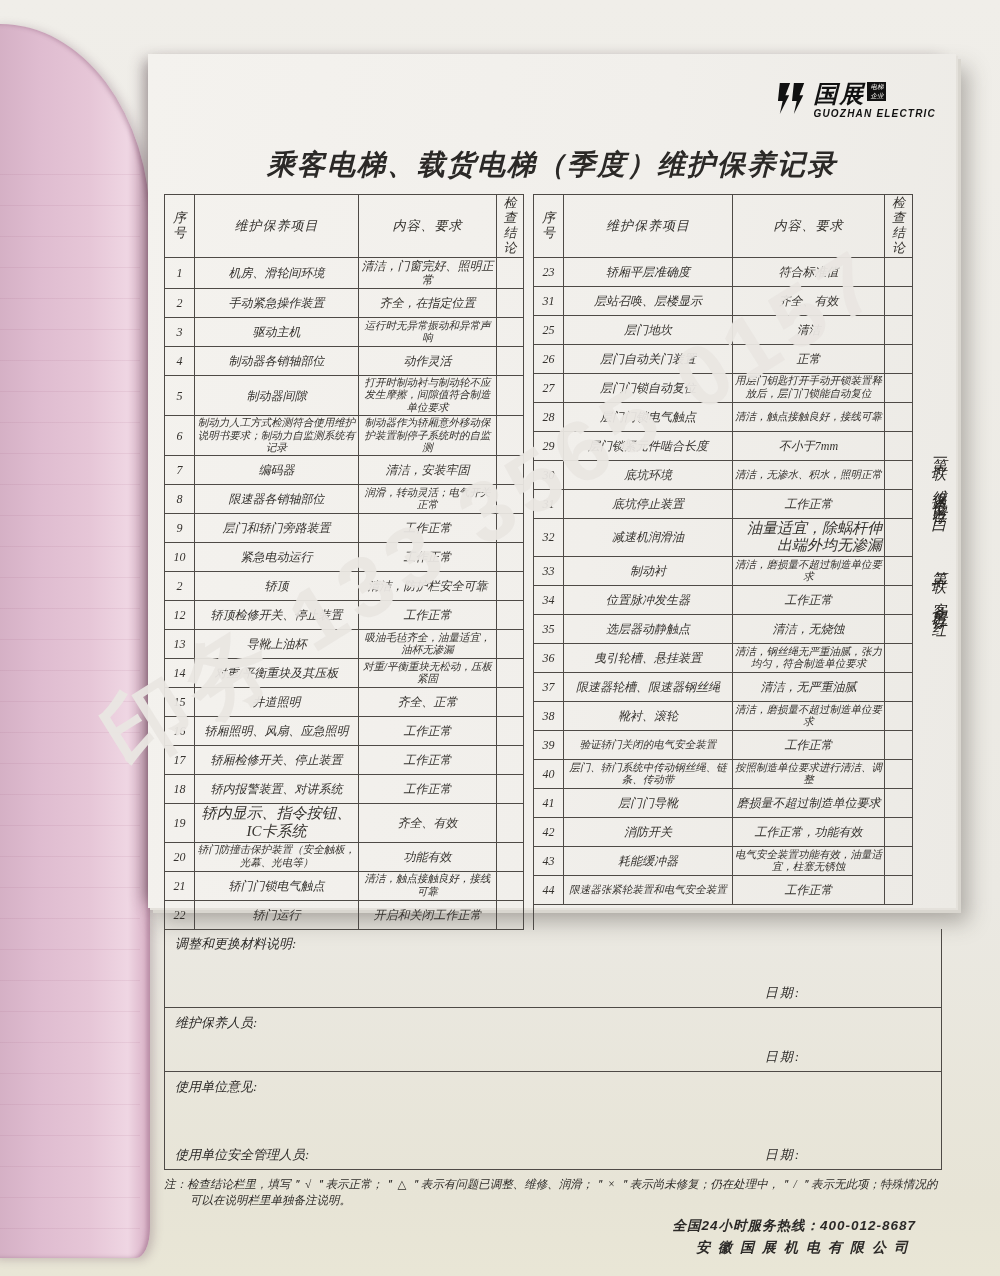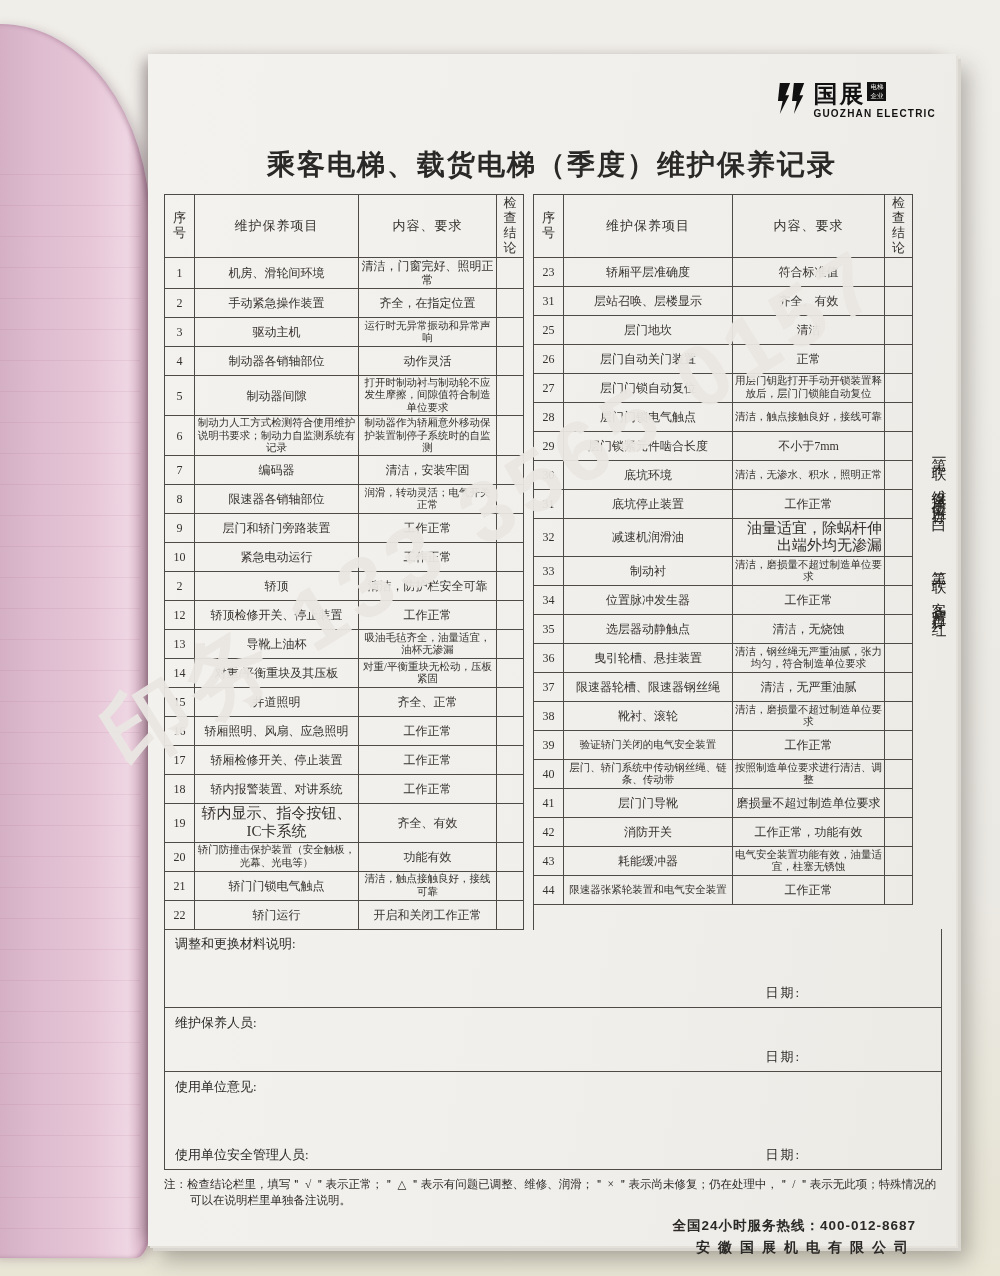--- a/index.html
+++ b/index.html
@@ -7,23 +7,23 @@
   .scene{position:relative;width:1000px;height:1276px;overflow:hidden;
          background:linear-gradient(180deg,#f0eee9 0%,#ebe9e3 70%,#e7e4d6 94%,#e9e6d6 100%);}
   
   .pink-page{position:absolute;left:-8px;top:24px;width:158px;height:1234px;z-index:1;
     background:linear-gradient(90deg,#d3aec3 0%,#dfbcd0 30%,#e6c6d7 62%,#efd6e3 86%,#d9b2c7 98%);
     border-top-right-radius:150px 200px;border-bottom-right-radius:14px 30px;
     box-shadow:inset -3px 0 4px rgba(120,70,100,.35), 4px 2px 10px rgba(90,60,80,.25);}
   .pink-page::before{content:"";position:absolute;inset:120px 10px 20px 0;opacity:.35;
     background:repeating-linear-gradient(180deg,transparent 0 30px,rgba(150,80,115,.28) 30px 31px);}
   
-  .page{position:absolute;left:148px;top:54px;width:808px;height:1192px;z-index:2;color:#2b2927;
+  .page{position:absolute;left:148px;top:54px;width:808px;height:854px;z-index:2;color:#2b2927;
     background:linear-gradient(100deg,#f4f2ee 0%,#f1efeb 55%,#eceae5 100%);
-    box-shadow:2px 2px 0 #e4e1db,5px 5px 0 #d9d6cf,12px 14px 20px rgba(60,55,50,.35),-10px 0 14px -6px rgba(70,50,60,.45);}
+    box-shadow:2px 2px 0 #e4e1db,5px 5px 0 #d9d6cf,12px 14px 20px rgba(60,55,50,.35),-10px 0 14px -6px rgba(70,50,60,.45);font-style:italic;}
   .logo{position:absolute;top:28px;right:20px;display:flex;align-items:flex-start;gap:6px;}
   .logo-icon{width:30px;height:34px;}
   .logo-txt{line-height:1;}
   .logo-cn{font-size:24px;font-weight:700;letter-spacing:2px;color:#111;}
   .logo-en{font-size:10px;font-weight:700;letter-spacing:1.2px;color:#111;margin-top:3px;}
   .logo-badge{width:19px;height:19px;background:#111;color:#f4f2ee;font-size:6.5px;line-height:8.5px;
     text-align:center;padding-top:1px;box-sizing:border-box;margin-left:2px;}
   .title{margin:0;padding-top:92px;text-align:center;font-size:28px;font-weight:700;letter-spacing:2px;
     font-family:"Liberation Serif","DejaVu Serif",serif;}
   .fields{display:flex;align-items:flex-end;margin:16px 46px 0 22px;font-size:13px;gap:4px;

